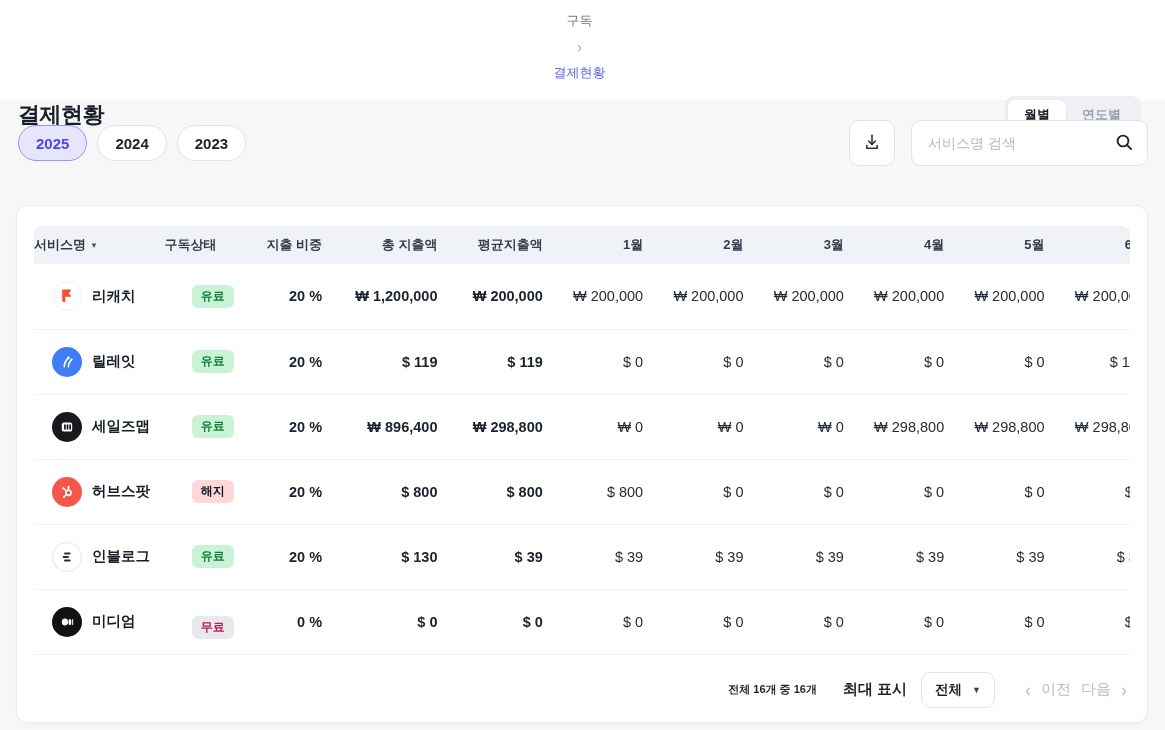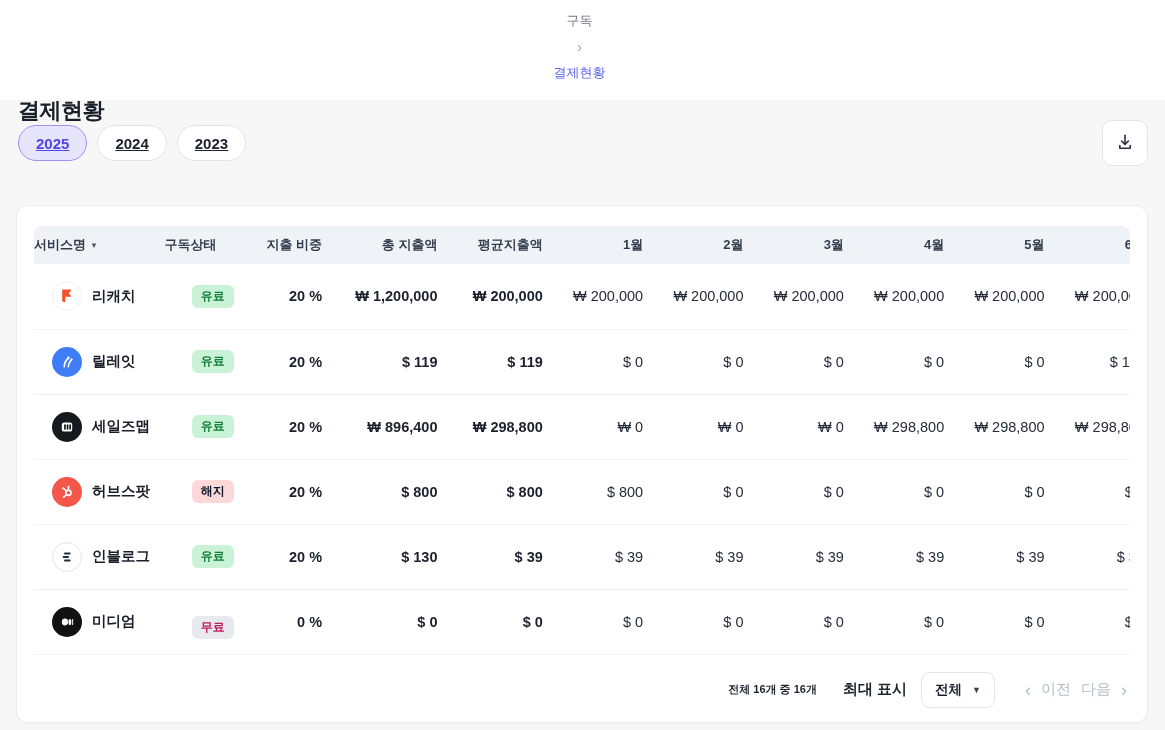--- a/index.html
+++ b/index.html
@@ -17,21 +17,21 @@
   .seg { background:#eef0f3; border-radius:10px; padding:4px; display:flex; }
   .seg-btn { border:none; background:transparent; font-family:inherit; font-size:13px; font-weight:600;
              color:#9aa1ab; padding:6px 16px; border-radius:7px; cursor:pointer; }
   .seg-btn.active { background:#fff; color:#191f28; box-shadow:0 1px 3px rgba(0,0,0,0.10); }
 
   
   .content { padding:20px 17px 0 16px; }
   .controls { display:flex; align-items:center; justify-content:space-between; margin-top:0; }
   .year-pills { display:flex; gap:10px; padding-left:2px; }
   .pill { height:36px; padding:0 17px; border-radius:999px; background:#fff; border:1px solid #e3e4e8;
-          font-family:inherit; font-size:15px; font-weight:700; color:#1b212c; cursor:pointer;text-decoration:underline; }
+          font-family:inherit; font-size:15px; font-weight:700; color:#1b212c; cursor:pointer; }
   .pill.active { background:#e7e5fc; border:1px solid #9a94f0; color:#4f46e5; }
   .right-controls { display:flex; align-items:center; gap:16px; }
   .dl-btn { width:46px; height:46px; border-radius:10px; background:#fff; border:1px solid #e3e4e8;
             display:flex; align-items:center; justify-content:center; cursor:pointer; }
   .search-box { position:relative; width:237px; height:46px; }
   .search-box input { width:100%; height:100%; border:1px solid #e3e4e8; border-radius:10px; background:#fff;
             font-family:inherit; font-size:14px; padding:0 42px 0 16px; color:#1b212c; outline:none; }
   .search-box input::placeholder { color:#b4bac3; }
   .search-ic { position:absolute; right:13px; top:12px; cursor:pointer; }
 
@@ -83,40 +83,53 @@
 <div class="page">
 
   <div class="header-band">
     <div class="breadcrumb">
       <a class="bc-parent">구독</a>
       <span class="bc-sep">›</span>
       <a class="bc-current">결제현황</a>
     </div>
     <div class="title-row">
       <h1>결제현황</h1>
+      <div class="seg">
+        <button class="seg-btn active">월별</button>
+        <button class="seg-btn">연도별</button>
+      </div>
     </div>
   </div>
 
   <div class="content">
     <div class="controls">
       <div class="year-pills" id="year-pills">
           <button class="pill active">2025</button>
           <button class="pill">2024</button>
           <button class="pill">2023</button>
         </div>
       <div class="right-controls">
         <button class="dl-btn">
           <span>
             <svg width="20" height="20" viewBox="0 0 20 20" fill="none" stroke="#2d333c" stroke-width="1.6" stroke-linecap="round" stroke-linejoin="round">
               <path d="M10 3.2 V12"></path>
                 <path d="M6.6 9 L10 12.4 L13.4 9"></path>
                 <path d="M4.8 13.6 V16.2 H15.2 V13.6"></path>
             </svg>
           </span>
         </button>
+        <div class="search-box">
+          <input type="text" placeholder="서비스명 검색" style="">
+          <span class="search-ic">
+            <svg width="21" height="21" viewBox="0 0 21 21" fill="none" stroke="#20242b" stroke-width="1.9" stroke-linecap="round">
+              <circle cx="9" cy="9" r="5.4"></circle>
+                <line x1="13.2" y1="13.2" x2="17" y2="17"></line>
+            </svg>
+          </span>
+        </div>
       </div>
     </div>
 
     <div class="card">
       <div class="table-clip">
         <table>
           <colgroup>
             <col class="c-service">
               <col class="c-status">
               <col class="c-share">

